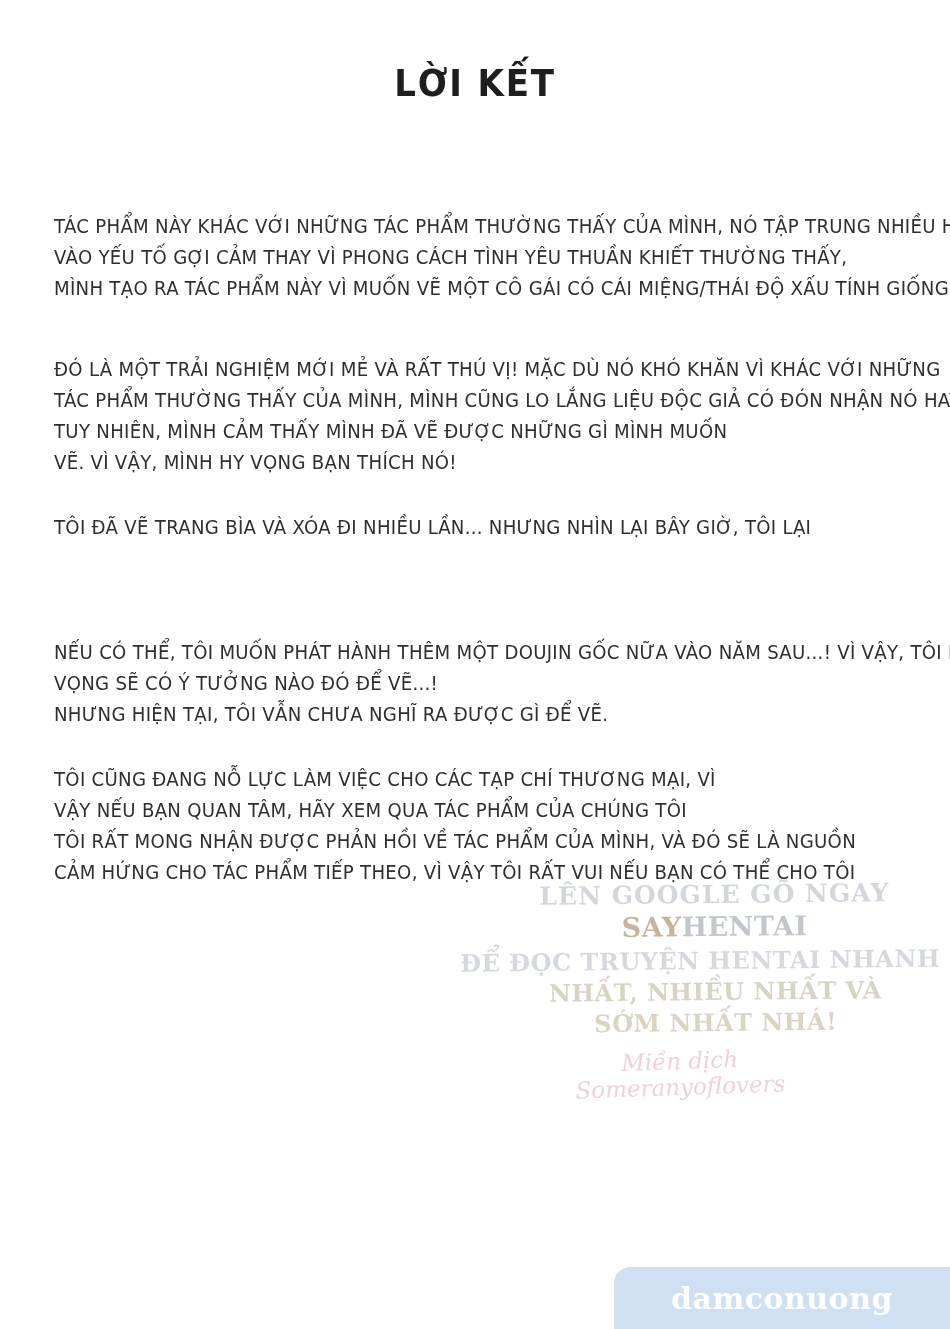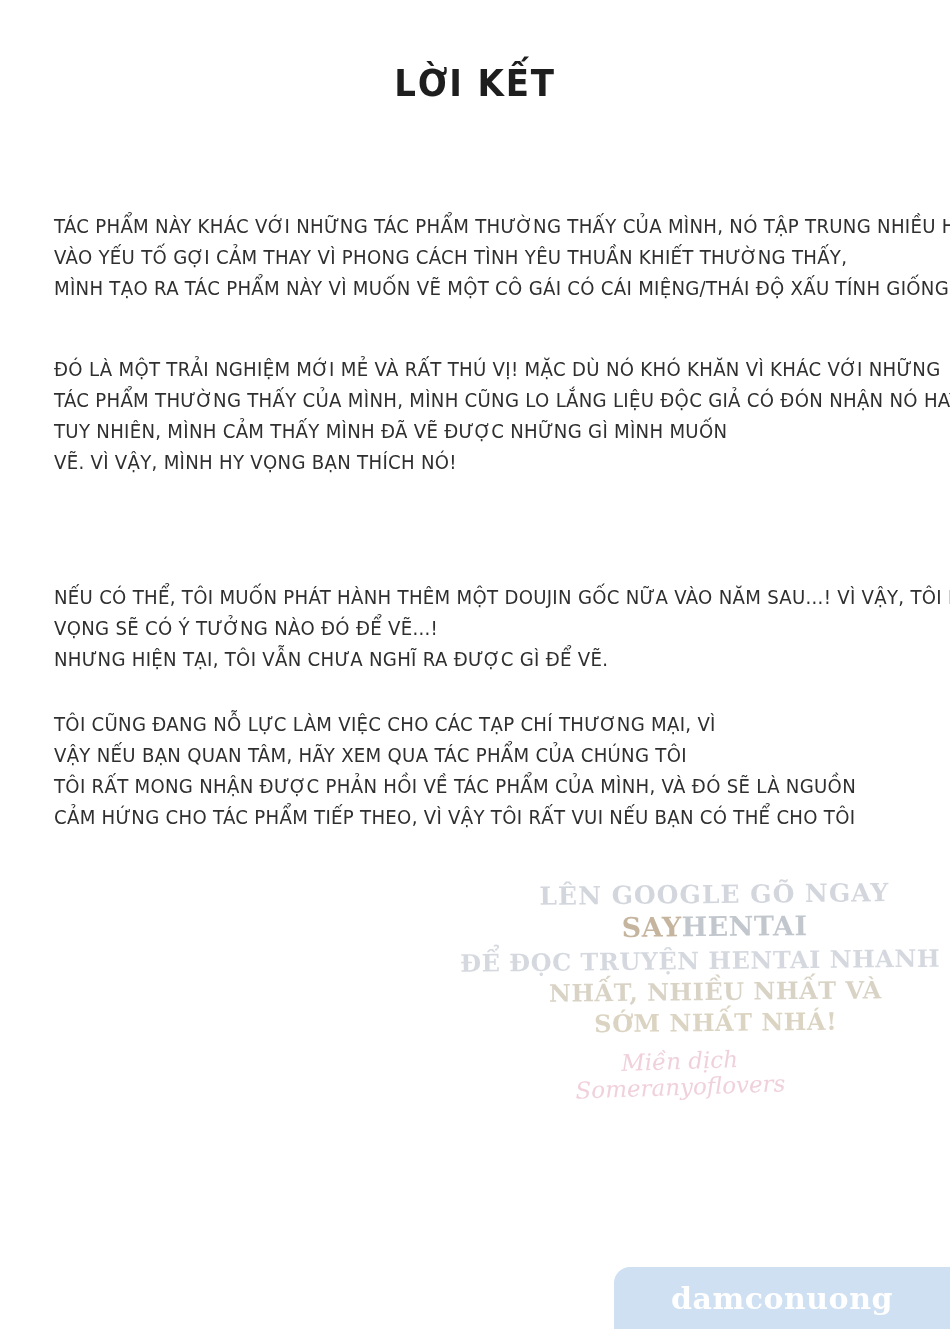--- a/index.html
+++ b/index.html
@@ -168,20 +168,23 @@
 
     <div class="para">
       <div class="line">ĐÓ LÀ MỘT TRẢI NGHIỆM MỚI MẺ VÀ RẤT THÚ VỊ! MẶC DÙ NÓ KHÓ KHĂN VÌ KHÁC VỚI NHỮNG</div>
       <div class="line">TÁC PHẨM THƯỜNG THẤY CỦA MÌNH, MÌNH CŨNG LO LẮNG LIỆU ĐỘC GIẢ CÓ ĐÓN NHẬN NÓ HAY</div>
       <div class="line">TUY NHIÊN, MÌNH CẢM THẤY MÌNH ĐÃ VẼ ĐƯỢC NHỮNG GÌ MÌNH MUỐN</div>
       <div class="line">VẼ. VÌ VẬY, MÌNH HY VỌNG BẠN THÍCH NÓ!</div>
     </div>
 
     <div class="gap-s"></div>
 
+    <div class="para">
+      <div class="line">TÔI ĐÃ VẼ TRANG BÌA VÀ XÓA ĐI NHIỀU LẦN... NHƯNG NHÌN LẠI BÂY GIỜ, TÔI LẠI</div>
+    </div>
 
     <div class="gap-m"></div>
 
 
     <div class="gap-l"></div>
 
     <div class="para">
       <div class="line">NẾU CÓ THỂ, TÔI MUỐN PHÁT HÀNH THÊM MỘT DOUJIN GỐC NỮA VÀO NĂM SAU...! VÌ VẬY, TÔI HY</div>
       <div class="line">VỌNG SẼ CÓ Ý TƯỞNG NÀO ĐÓ ĐỂ VẼ...!</div>
       <div class="line">NHƯNG HIỆN TẠI, TÔI VẪN CHƯA NGHĨ RA ĐƯỢC GÌ ĐỂ VẼ.</div>

